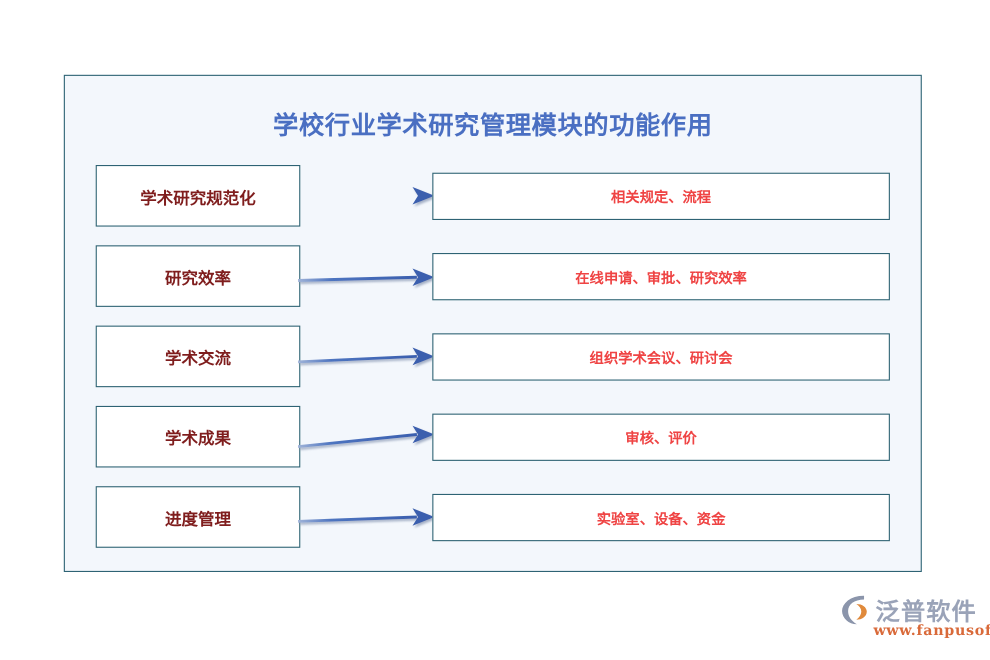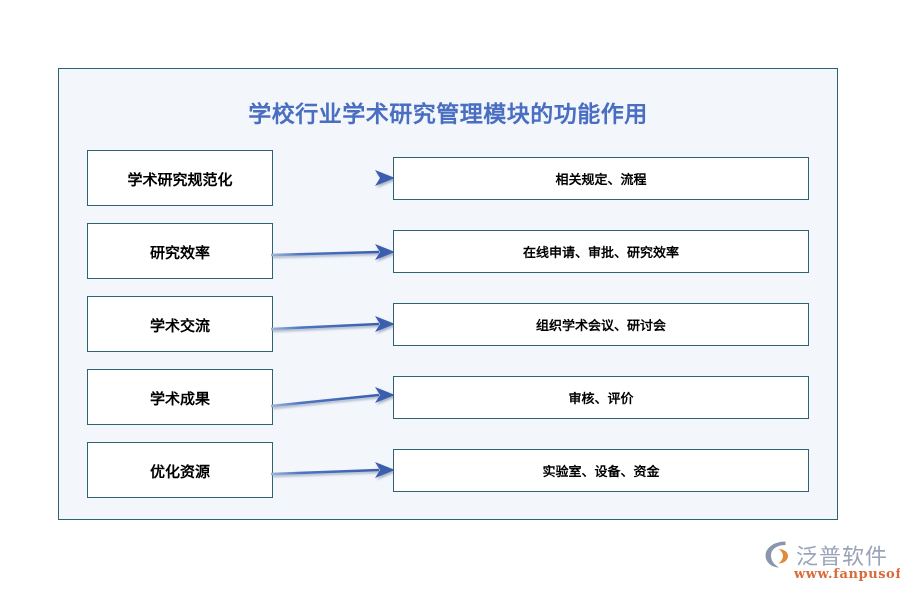--- a/index.html
+++ b/index.html
@@ -63,41 +63,41 @@
     box-sizing: border-box;
     background: #ffffff;
     border: 1px solid #2e6374;
     display: flex;
     align-items: center;
     justify-content: center;
   }
   .left-box .box-label {
     font-size: 15px;
     font-weight: bold;
-    color: #000000;
+    color: #7f1d1d;
     white-space: nowrap;
   }
 
   .right-box {
     position: absolute;
     left: 334px;
     top: 7px;
     width: 416px;
     height: 43px;
     box-sizing: border-box;
     background: #ffffff;
     border: 1px solid #2e6374;
     display: flex;
     align-items: center;
     justify-content: center;
   }
   .right-box .box-label {
     font-size: 13px;
     font-weight: bold;
-    color: #000000;
+    color: #ef4444;
     white-space: nowrap;
   }
 
   
   .connector {
     position: absolute;
     left: 212px;
     top: 0;
     width: 126px;
     height: 56px;
@@ -117,21 +117,21 @@
     left: 0;
     top: 2px;
     width: 30px;
     height: 29px;
   }
   #brand-name {
     position: absolute;
     left: 32px;
     top: 0px;
     font-size: 22px;
-    font-weight: normal;
+    font-weight: bold;
     color: #9aa3b8;
     letter-spacing: 1px;
     white-space: nowrap;
   }
   #brand-url {
     position: absolute;
     left: 30px;
     top: 28px;
     font-size: 13px;
     font-weight: bold;
@@ -243,21 +243,21 @@
         <path d="M104 20 L124 28 L104 36 L109 28 Z" fill="#3a5fae"></path>
       </g>
     </svg>
     <div class="right-box">
       <span class="box-label">组织学术会议、研讨会</span>
     </div>
   </div>
 
   <div class="row row-4">
     <div class="left-box">
-      <span class="box-label">优化资源</span>
+      <span class="box-label">进度管理</span>
     </div>
     <svg class="connector" viewBox="0 0 126 56" xmlns="http://www.w3.org/2000/svg">
       <defs>
         <filter id="ashadow5" x="-20%" y="-60%" width="150%" height="260%">
           <feDropShadow dx="1.6" dy="1.8" stdDeviation="1.2" flood-color="#8a9ab5" flood-opacity="0.75"></feDropShadow>
         </filter>
         <linearGradient id="agrad5" x1="0" y1="0" x2="1" y2="0">
           <stop offset="0%" stop-color="#9fb3d8"></stop>
           <stop offset="28%" stop-color="#4d74c0"></stop>
           <stop offset="100%" stop-color="#3a5fae"></stop>

